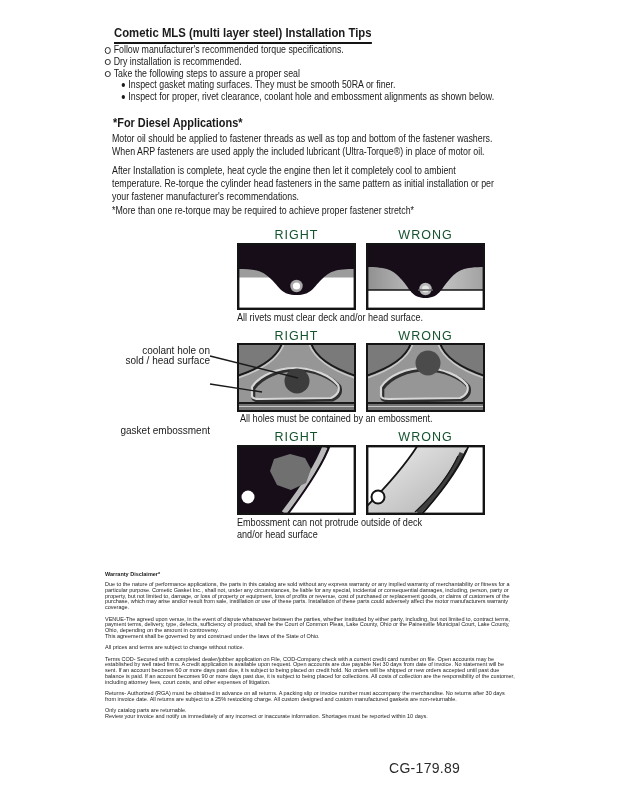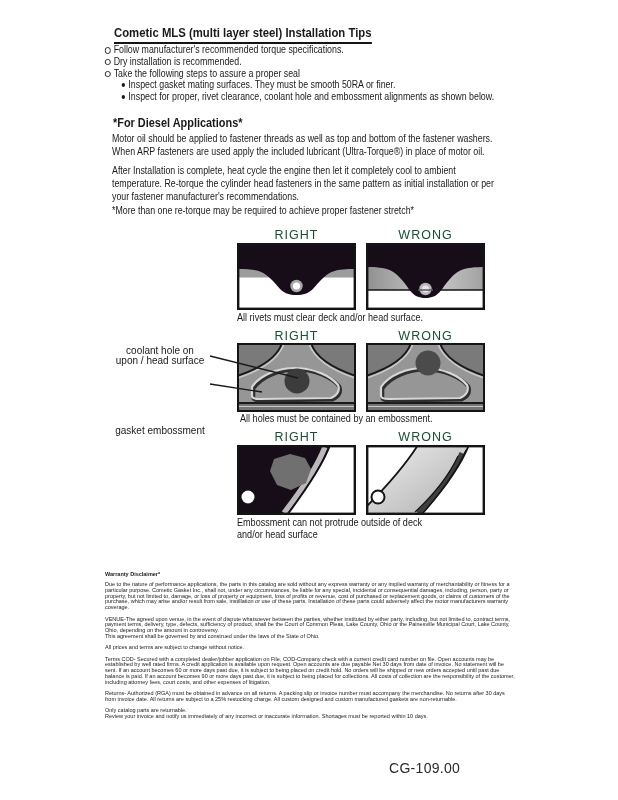--- a/index.html
+++ b/index.html
@@ -39,21 +39,21 @@
   .panel { position:absolute; width:119px; }
   .panel svg { display:block; }
   .pl { left:237px; } .pr { left:366px; }
   .row1 { top:243px; } .row2 { top:343px; } .row3 { top:445px; }
 
   .caption { position:absolute; margin:0; font-size:10.8px; line-height:11.5px; white-space:nowrap; }
   .cap1 { left:237px; top:312px; }
   .cap2 { left:240px; top:413px; }
   .cap3 { left:237px; top:517px; }
 
-  .lbl { position:absolute; width:100px; text-align:center; font-size:10px; line-height:9.8px; margin:0; }
+  .lbl { position:absolute; width:100px; text-align:right; font-size:10px; line-height:9.8px; margin:0; }
   .lbl1 { left:110px; top:346px; }
   .lbl2 { left:110px; top:378px;margin-top:48px; }
   .leader-svg { position:absolute; left:205px; top:350px; pointer-events:none; }
 
   .disc-wrap { position:absolute; left:105px; top:571px; width:414px; height:185px; }
   .disc { width:820px; transform:scale(0.5); transform-origin:0 0;
           font-size:11px; line-height:11.6px; color:#222222; }
   .disc h3 { margin:0 0 9px 0; font-size:11px; font-weight:bold; }
   .dp { margin:0 0 11px 0; }
   .dp.tight { margin-bottom:0; }
@@ -133,21 +133,21 @@
     </svg>
   </div>
   <p class="caption cap1 cx">All rivets must clear deck and/or head surface.</p>
 
   <div class="dg-head r2">
     <span>RIGHT</span>
     <span>WRONG</span>
   </div>
   <p class="lbl lbl1">
     <span>coolant hole on</span><br>
-    <span>upon / head surface</span>
+    <span>sold / head surface</span>
   </p>
   <p class="lbl lbl2">gasket embossment</p>
   <div class="panel pl row2">
     <svg width="119" height="69" viewBox="0 0 119 69">
       <rect width="119" height="69" fill="#969696"></rect>
       <path d="M0,0 H45 C41,13 27,24 0,33 Z" fill="#7a7a7a" stroke="#1a1a1a" stroke-width="2"></path>
       <path d="M47,1 C42,14 28,26 1,35" fill="none" stroke="#c9c9c9" stroke-width="1.6"></path>
       <path d="M119,0 H74 C78,13 92,24 119,33 Z" fill="#7a7a7a" stroke="#1a1a1a" stroke-width="2"></path>
       <path d="M72,1 C77,14 91,26 118,35" fill="none" stroke="#c9c9c9" stroke-width="1.6"></path>
       <rect y="60" width="119" height="9" fill="#747474"></rect>
@@ -225,15 +225,15 @@
       <p class="dp tight">VENUE-The agreed upon venue, in the event of dispute whatsoever between the parties, whether instituted by either party, including, but not limited to, contract terms, payment terms, delivery, type, defects, sufficiency of product, shall be the Court of Common Pleas, Lake County, Ohio or the Painesville Municipal Court, Lake County, Ohio, depending on the amount in controversy.</p>
       <p class="dp">This agreement shall be governed by and construed under the laws of the State of Ohio.</p>
       <p class="dp">All prices and terms are subject to change without notice.</p>
       <p class="dp">Terms COD- Secured with a completed dealer/jobber application on File, COD-Company check with a current credit card number on file.  Open accounts may be established by well rated firms.  A credit application is available upon request.  Open accounts are due payable Net 30 days from date of invoice.  No statement will be sent.  If an account becomes 60 or more days past due, it is subject to being placed on credit hold.  No orders will be shipped or new orders accepted until past due balance is paid.  If an account becomes 90 or more days past due, it is subject to being placed for collections.  All costs of collection are the responsibility of the customer, including attorney fees, court costs, and other expenses of litigation.</p>
       <p class="dp">Returns- Authorized (RGA) must be obtained in advance on all returns.  A packing slip or invoice number must accompany the merchandise.  No returns after 30 days from invoice date.  All returns are subject to a 25% restocking charge.  All custom designed and custom manufactured gaskets are non-returnable.</p>
       <p class="dp tight">Only catalog parts are returnable.</p>
       <p class="dp">Review your invoice and notify us immediately of any incorrect or inaccurate information.  Shortages must be reported within 10 days.</p>
     </div>
   </div>
 
-  <div class="pagenum">CG-109.00</div>
+  <div class="pagenum">CG-179.89</div>
 
 </div>
 
 </body></html>

